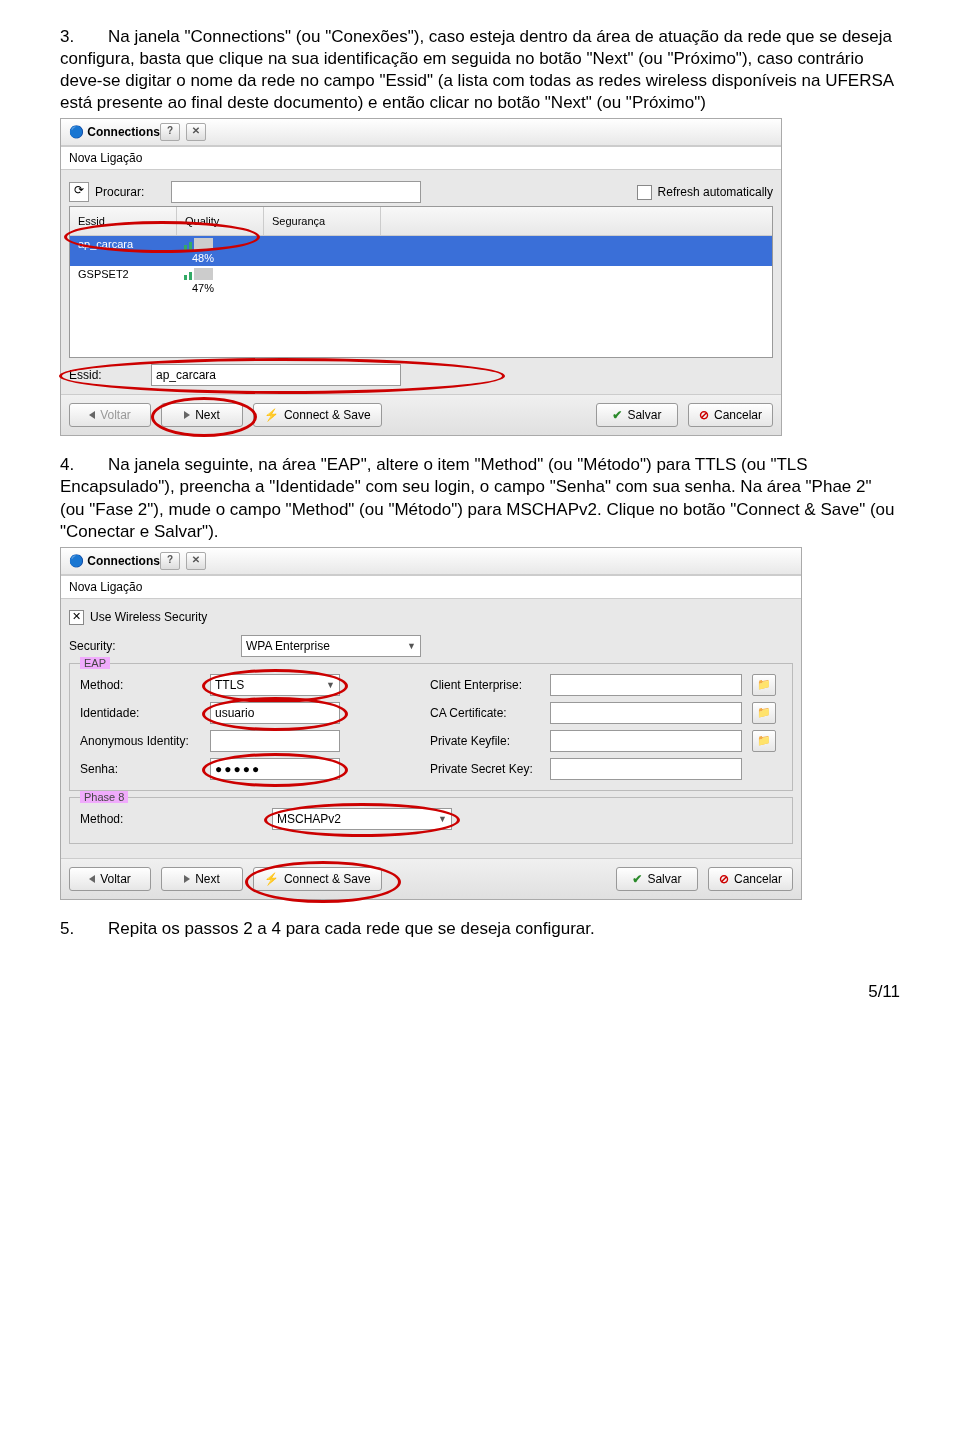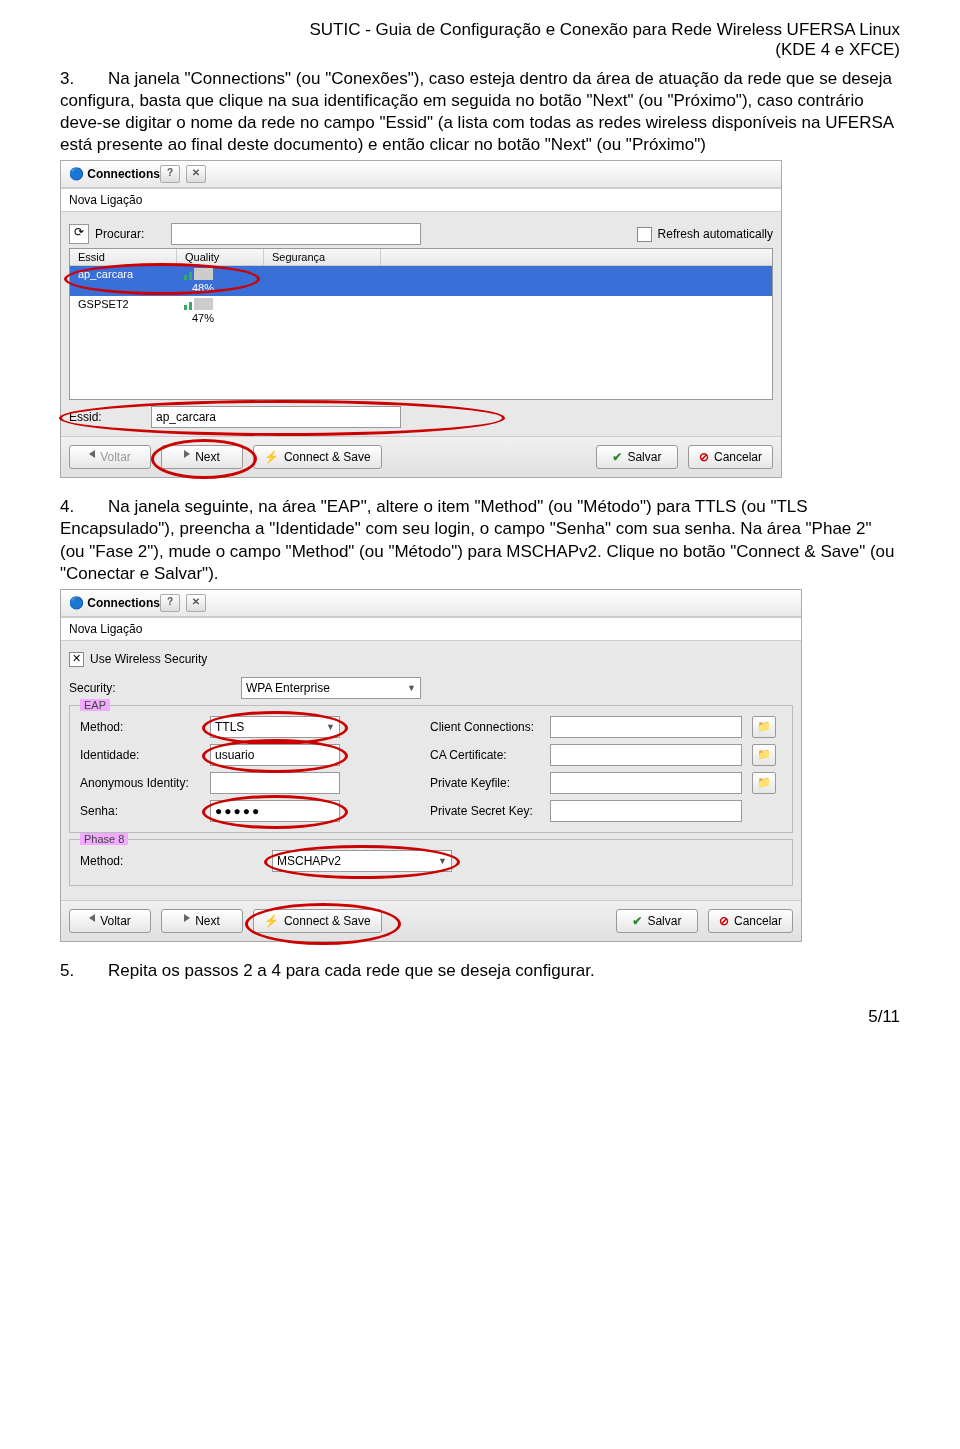--- a/index.html
+++ b/index.html
@@ -14,57 +14,53 @@
   .section-title{background:#fff;border:1px solid #ccc;border-left:none;border-right:none;padding:4px 8px;font-weight:normal}
   .pane{background:#e8e8e8;padding:8px}
   .row{display:flex;align-items:center;gap:6px;margin:3px 0}
   .lbl{min-width:70px}
   .lbl-long{min-width:120px}
   .input{background:#fff;border:1px solid #999;height:20px;line-height:20px;padding:0 4px;font-size:12px}
   .input.small{width:240px}
   .chk{width:13px;height:13px;border:1px solid #888;background:#fff;display:inline-block;text-align:center;font-size:11px;line-height:11px}
   .list{background:#fff;border:1px solid #999;height:150px;margin-top:2px;position:relative}
   .list-hdr{display:flex;background:linear-gradient(#f8f8f8,#e8e8e8);border-bottom:1px solid #ccc;font-size:11px}
-  .list-hdr span{padding:2px 8px;border-right:1px solid #ccc}
+  .list-hdr span{padding:8px 8px;border-right:1px solid #ccc}
   .list-row{display:flex;font-size:11px;padding:1px 0}
   .list-row span{padding:1px 8px}
   .list-row.sel{background:#3a6fd8;color:#fff}
   .col-e{width:90px}.col-q{width:70px}.col-s{width:100px}
   .circle-red{position:absolute;border:3px solid #cc0000;border-radius:50%;pointer-events:none}
   .btnbar{display:flex;gap:10px;padding:8px;background:linear-gradient(#f0f0f0,#e0e0e0);border-top:1px solid #ccc}
-  .btn{border:1px solid #999;background:linear-gradient(#fff,#e6e6e6);padding:4px 10px;border-radius:3px;display:flex;gap:5px;font-size:12px;min-width:60px;justify-content:center}
+  .btn{border:1px solid #999;background:linear-gradient(#fff,#e6e6e6);padding:4px 10px;border-radius:3px;display:flex;align-items:center;gap:5px;font-size:12px;min-width:60px;justify-content:center}
   .btn.disabled{color:#999}
   .icon{display:inline-block;width:12px;height:12px}
   .icon-l{border-left:6px solid #666;border-top:4px solid transparent;border-bottom:4px solid transparent;width:0;height:0}
   .icon-r{border-right:6px solid #666;border-top:4px solid transparent;border-bottom:4px solid transparent;width:0;height:0}
   .icon-save{color:#2a8a2a;font-weight:bold}
   .icon-cancel{color:#c00;font-weight:bold}
   .icon-connect{color:#d60;font-weight:bold}
   .combo{background:#fff;border:1px solid #999;height:20px;line-height:20px;padding:0 4px;width:170px;display:flex;justify-content:space-between;align-items:flex-end}
   .combo .arr{color:#555;font-size:9px}
   .fieldset{border:1px solid #bbb;padding:8px 10px 10px 10px;margin:6px 0;background:#e8e8e8;position:relative}
   .legend{font-size:11px;color:#444;position:relative;top:-16px;background:#f0abfc;padding:0 4px;display:inline-block}
   .eap-grid{display:grid;grid-template-columns:120px 170px 30px 110px 1fr 30px;gap:6px 10px;align-items:center;font-size:12px;margin-top:-12px}
   .filebtn{width:22px;height:20px;border:1px solid #999;background:linear-gradient(#fff,#e6e6e6);border-radius:2px;text-align:center;color:#2860c0;font-size:11px;line-height:18px}
   .dots{letter-spacing:2px;font-weight:bold}
-  .footer{text-align:right;font-size:17px;margin-top:25px}
+  .footer{text-align:right;font-size:17px;margin-top:42px}
   .essid-row{display:flex;align-items:center;gap:12px;margin-top:6px;position:relative}
   .wifi-icon{display:inline-block;width:16px;height:10px;position:relative}
   .wifi-icon::before{content:"";position:absolute;left:0;bottom:0;width:3px;height:5px;background:#3a6;}
   .wifi-icon::after{content:"";position:absolute;left:5px;bottom:0;width:3px;height:8px;background:#3a6;}
   .wifi-icon .b3{position:absolute;left:10px;bottom:0;width:3px;height:10px;background:#ccc}
 </style>
 </head>
 <body>
 
 <div class="page">
-  <div class="hdr">
-    <span>SUTIC - Guia de Configuração e Conexão para Rede Wireless UFERSA Linux</span><br>
-    <span>(KDE 4 e XFCE)</span>
-  </div>
 
   <p class="para">
     <span class="num">3.</span><span>Na janela "Connections" (ou "Conexões"), caso esteja dentro da área de atuação da rede que se deseja configura, basta que clique na sua identificação em seguida no botão "Next" (ou "Próximo"), caso contrário deve-se digitar o nome da rede no campo "Essid" (a lista com todas as redes wireless disponíveis na UFERSA está presente ao final deste documento) e então clicar no botão "Next" (ou "Próximo")</span>
   </p>
 
   <div class="win" style="width:720px">
     <div class="titlebar">
       <span>🔵 <b>Connections</b></span>
       <span class="tb-icons">
         <span class="tb-btn">?</span>
@@ -166,21 +162,21 @@
         <div class="eap-grid">
           <span>Method:</span>
           <span style="position:relative">
             <span class="combo" style="width:120px">
                 <span>TTLS</span>
                 <span class="arr">▼</span>
               </span>
             <div class="circle-red" style="left:-8px;top:-5px;width:140px;height:28px"></div>
           </span>
           <span></span>
-          <span>Client Connections:</span>
+          <span>Client Enterprise:</span>
           <span class="input"></span>
           <span class="filebtn">📁</span>
 
           <span>Identidade:</span>
           <span style="position:relative">
             <span class="input" style="width:120px;display:inline-block">usuario</span>
             <div class="circle-red" style="left:-8px;top:-5px;width:140px;height:28px"></div>
           </span>
           <span></span>
           <span>CA Certificate:</span>

